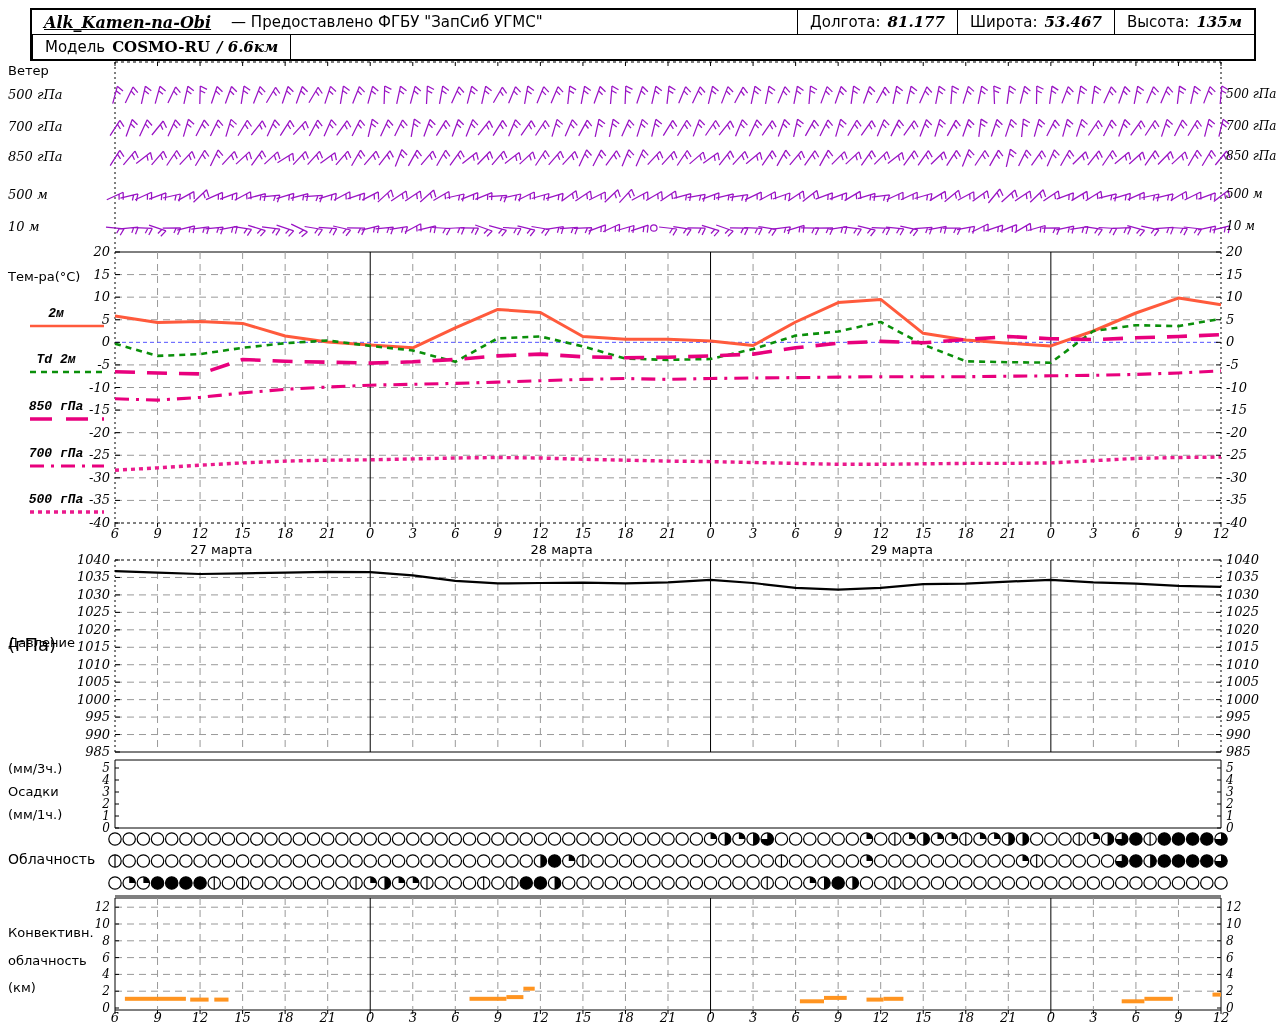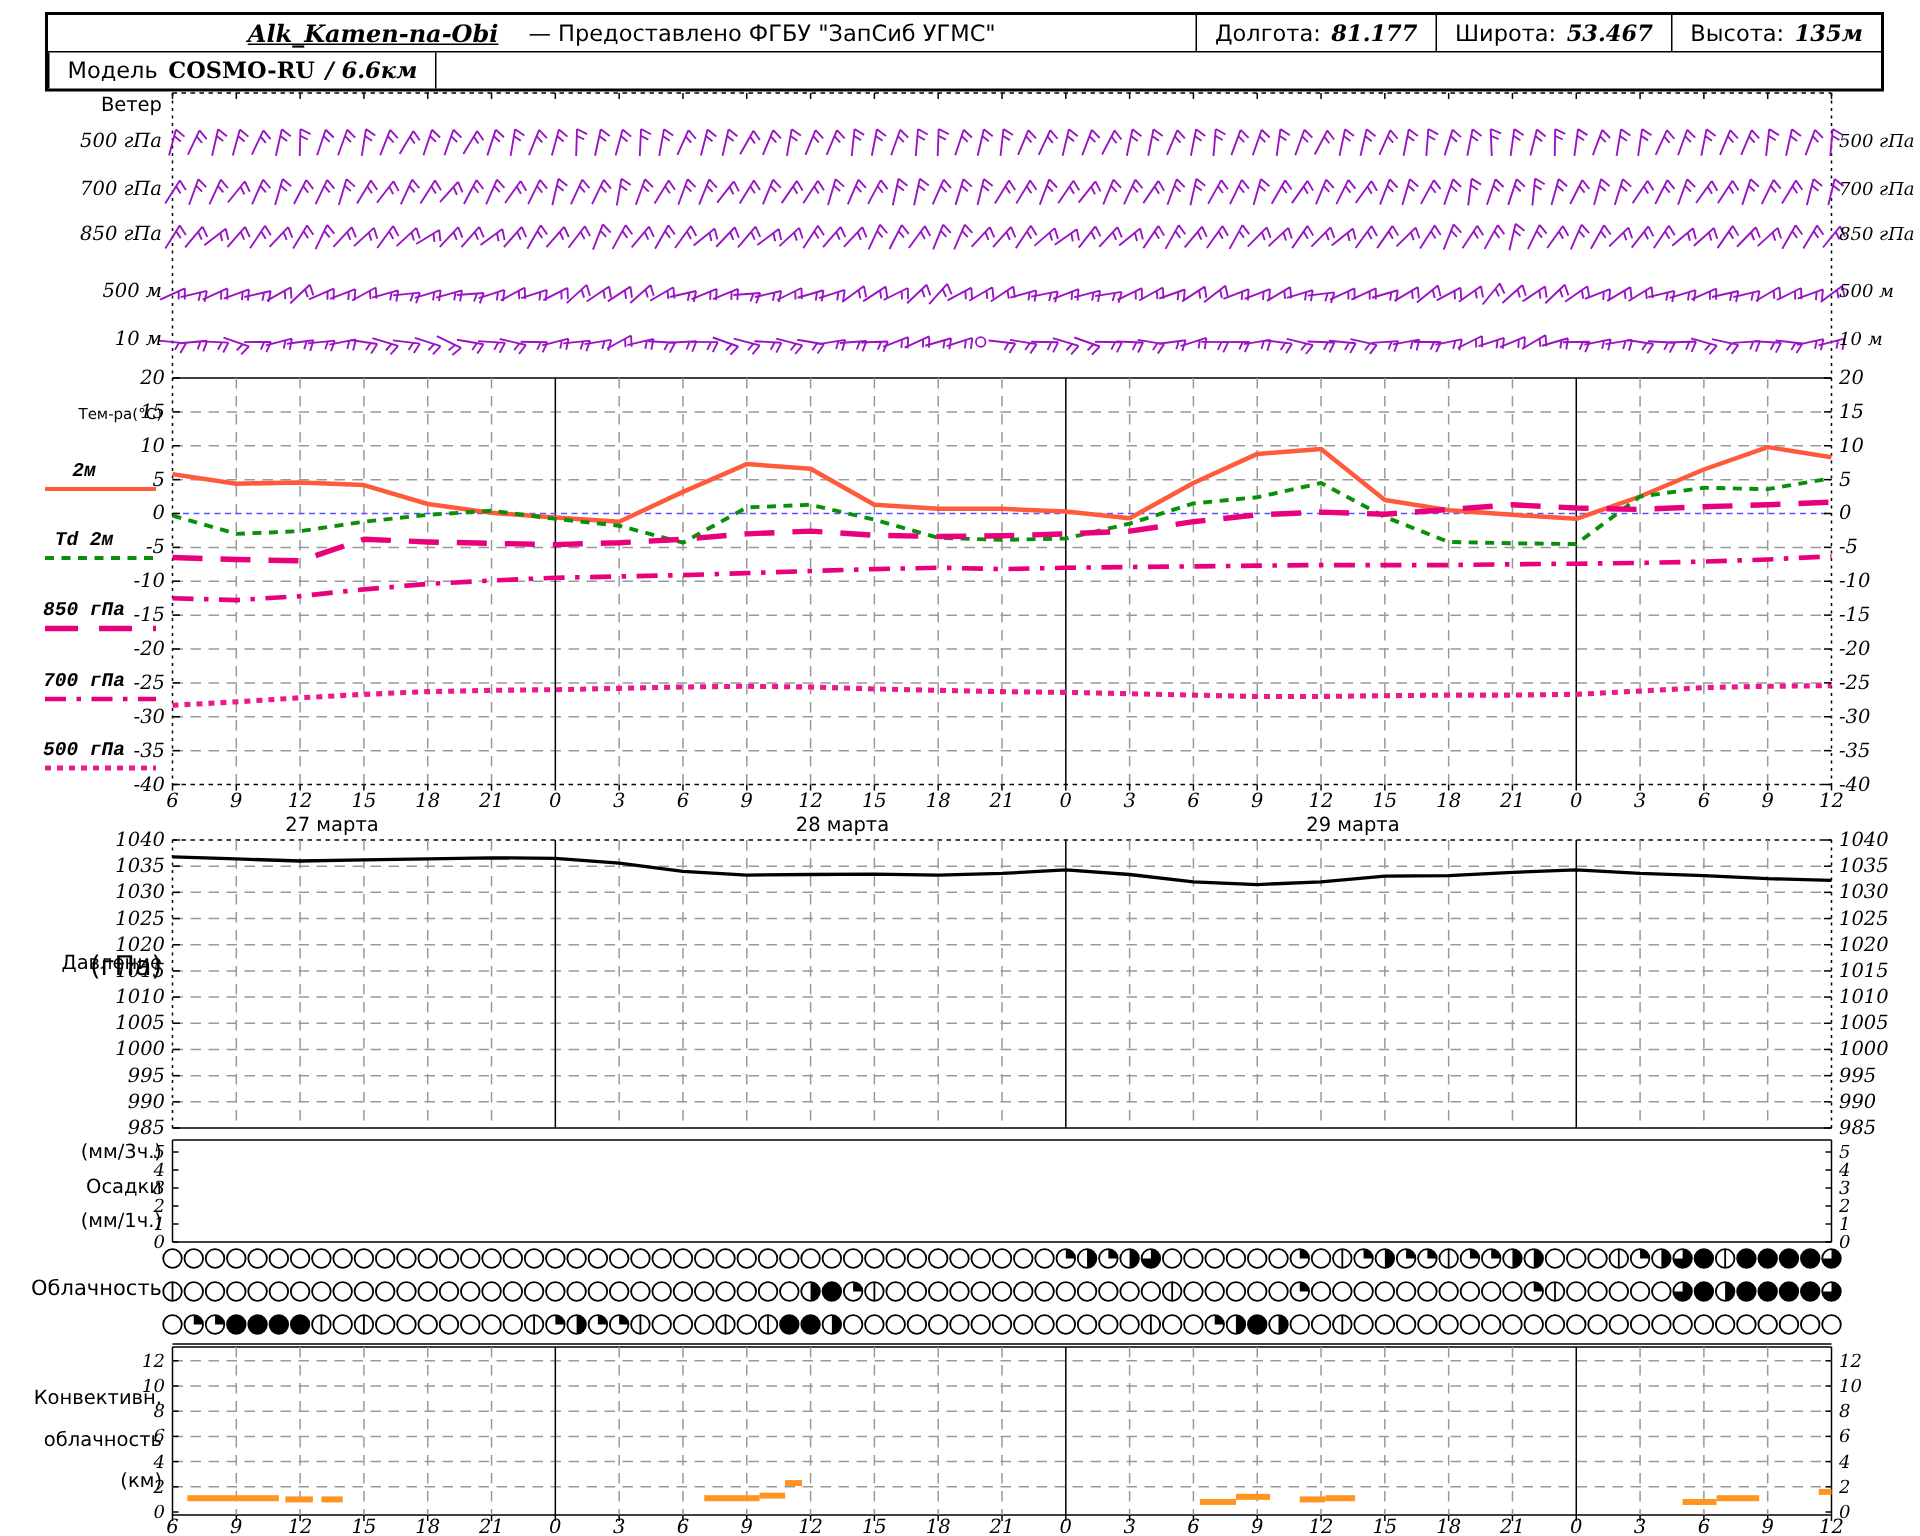--- a/index.html
+++ b/index.html
@@ -5,27 +5,27 @@
   html,body{margin:0;padding:0;background:#fff;}
   #stage{position:relative;width:1280px;height:1024px;background:#ffffff;overflow:hidden;
          font-family:"DejaVu Sans",sans-serif;color:#000;}
   #cv{position:absolute;left:0;top:0;}
   
   #hdr{position:absolute;left:30px;top:8px;width:1222px;border:2px solid #000;background:#fff;}
   .hrow{display:flex;align-items:center;height:24px;font-size:15px;white-space:nowrap;}
   .hrow1{border-bottom:1.5px solid #000;}
   .hcell{padding:0 12px;display:flex;align-items:center;gap:7px;justify-content:space-between;}
   .hsep{border-left:1.5px solid #000;height:24px;}
-  .grow{flex:1;justify-content:center;gap:20px;}
+  .grow{flex:1;justify-content:flex-start;gap:20px;}
   .station{font-family:"DejaVu Serif",serif;font-style:italic;font-weight:bold;
            text-decoration:underline;font-size:16px;}
   .ival{font-family:"DejaVu Serif",serif;font-style:italic;font-weight:bold;font-size:15px;}
   .model{font-family:"DejaVu Serif",serif;font-weight:bold;}
   
-  .slab{position:absolute;left:8px;width:100px;text-align:right;font-size:13px;line-height:14px;}
+  .slab{position:absolute;left:8px;width:100px;text-align:left;font-size:13px;line-height:14px;}
   .rlab{position:absolute;left:1226px;width:54px;text-align:left;font-size:12px;line-height:13px;}
   .ser{font-family:"DejaVu Serif",serif;font-style:italic;}
   .legend-lab{position:absolute;left:14px;width:84px;text-align:center;font-size:13px;
               font-family:Liberation Mono, monospace;font-style:italic;font-weight:bold;}
   .num{font-family:"DejaVu Serif",serif;font-style:italic;font-size:13px;fill:#000;}
   .numsm{font-family:"DejaVu Serif",serif;font-style:italic;font-size:12px;fill:#000;}
   .date{font-family:"DejaVu Sans",sans-serif;font-size:13px;fill:#000;}
 </style>
 </head>
 <body>
@@ -1191,21 +1191,21 @@
   <div class="slab ser" style="top:120px">700 гПа</div>
   <div class="slab ser" style="top:150px">850 гПа</div>
   <div class="slab ser" style="top:188px">500 м</div>
   <div class="slab ser" style="top:220px">10 м</div>
   <div class="rlab ser" style="top:88px">500 гПа</div>
   <div class="rlab ser" style="top:120px">700 гПа</div>
   <div class="rlab ser" style="top:150px">850 гПа</div>
   <div class="rlab ser" style="top:188px">500 м</div>
   <div class="rlab ser" style="top:220px">10 м</div>
 
-  <div class="slab" style="top:270px;font-size:10px">Тем-ра(°C)</div>
+  <div class="slab" style="top:270px;font-size:13px">Тем-ра(°C)</div>
   <div class="legend-lab" style="top:306px">2м</div>
   <div class="legend-lab" style="top:352px">Td  2м</div>
   <div class="legend-lab" style="top:399px">850 гПа</div>
   <div class="legend-lab" style="top:446px">700 гПа</div>
   <div class="legend-lab" style="top:492px">500 гПа</div>
 
   <div class="slab" style="top:636px;font-size:13px">Давление</div>
   <div class="slab" style="top:638px;font-size:18px">(гПа)</div>
 
   <div class="slab" style="top:762px">(мм/3ч.)</div>

